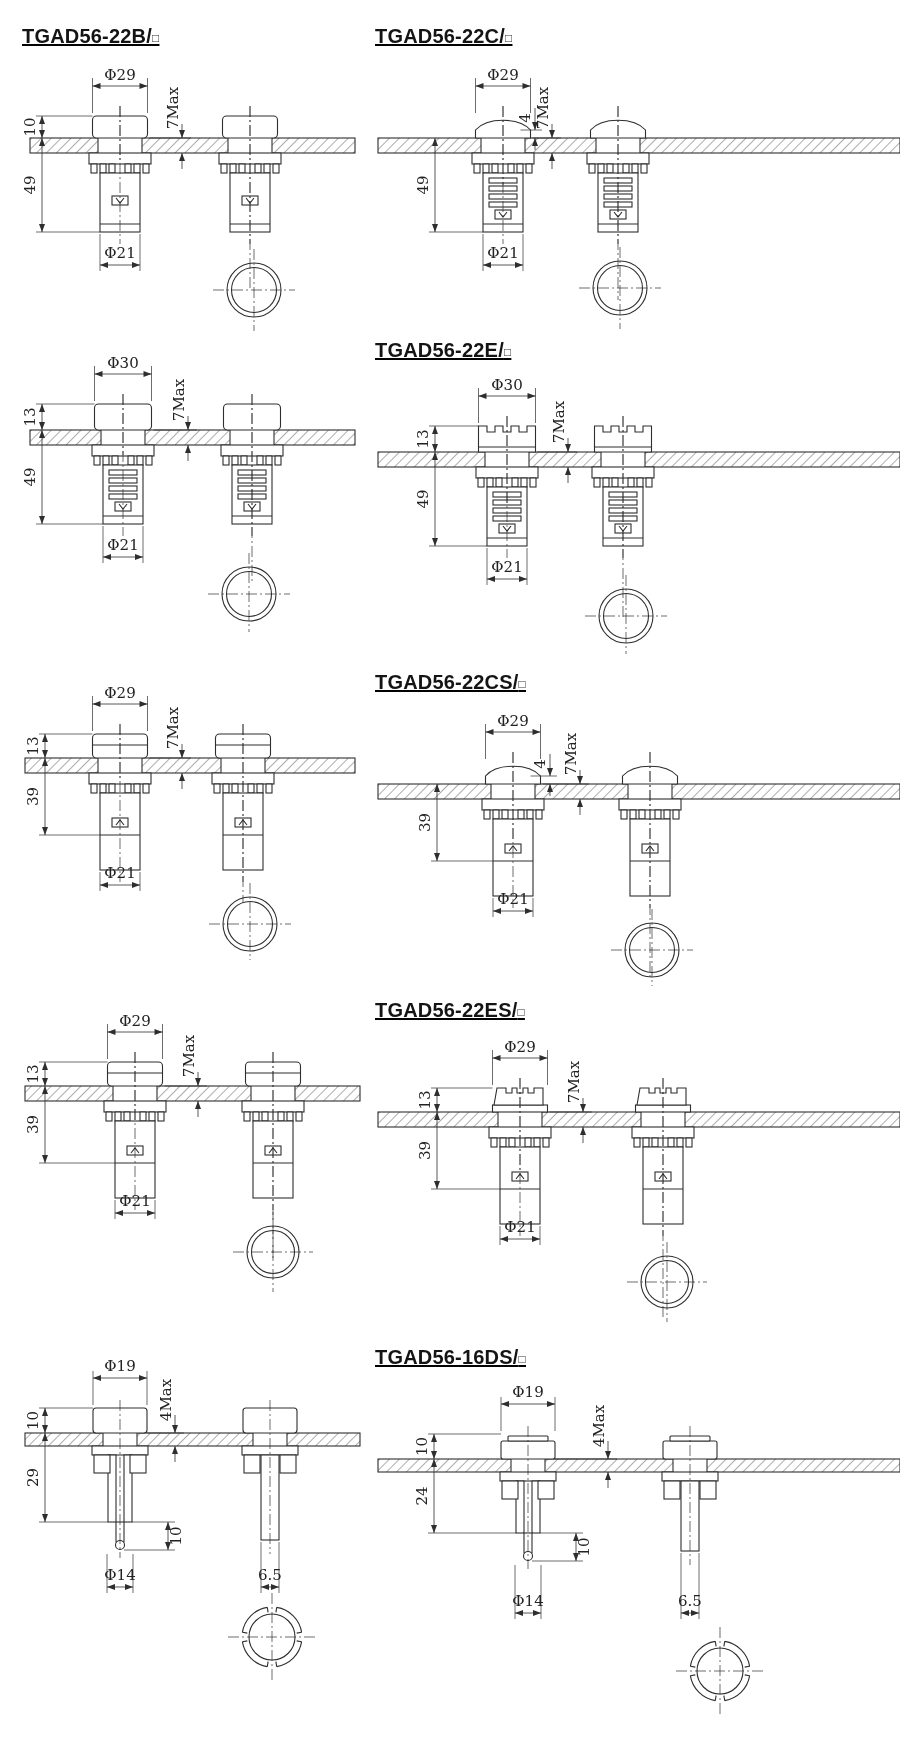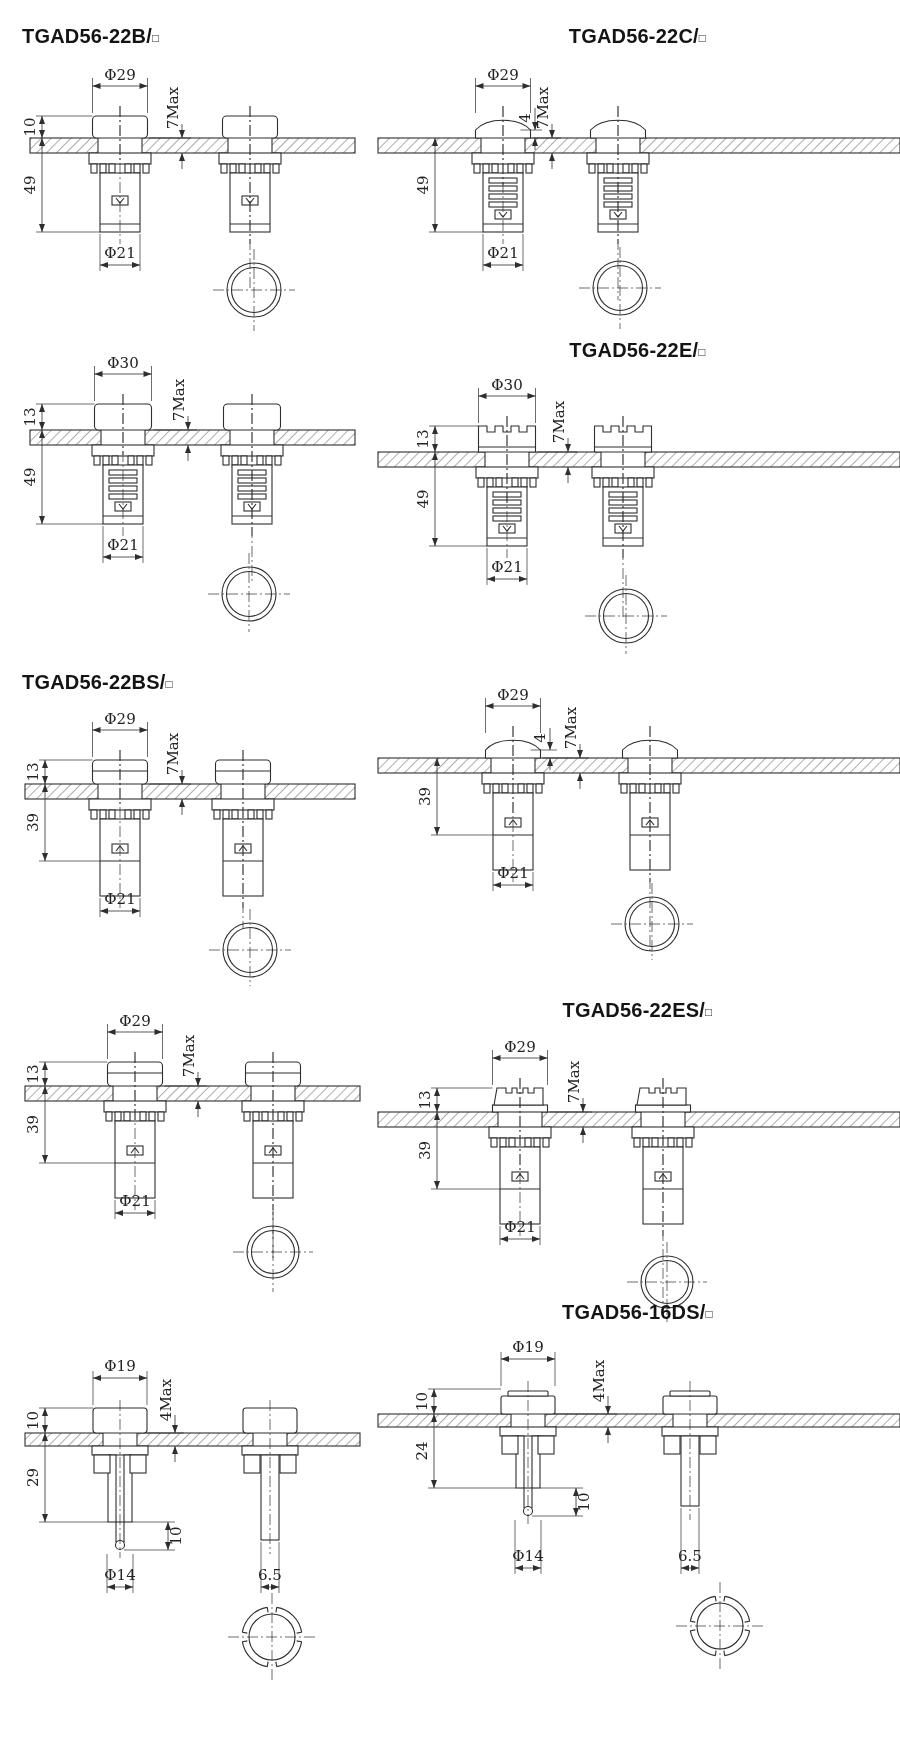--- a/index.html
+++ b/index.html
@@ -1,23 +1,23 @@
 <!DOCTYPE html>
 <html><head>
 <meta charset="utf-8">
 <style>
   html,body{margin:0;padding:0;background:#ffffff;}
   .page{position:relative;width:900px;height:1763px;background:#fff;overflow:hidden;
         font-family:"Liberation Sans",sans-serif;}
-  .panel{position:absolute;}
+  .panel{position:absolute;text-decoration:underline;}
   .panel h3{margin:0;height:26px;line-height:24px;font-size:20px;font-weight:bold;
             color:#141414;letter-spacing:.2px;font-family:"Liberation Sans",sans-serif;}
   .panel h3 .box{font-size:12px;font-weight:normal;color:#333;vertical-align:1px;}
   .col-l h3{padding-left:12px;}
-  .col-r h3{padding-left:7px;text-align:center;}
+  .col-r h3{padding-left:7px;}
   svg{display:block;}
   svg text{font-family:"DejaVu Serif","Liberation Serif",serif;font-size:15px;fill:#222;}
 </style>
 </head>
 <body>
 
 <div class="page">
 
   <section class="panel col-l" style="left:10px;top:24px;width:356px">
     <h3><span>TGAD56-22B/</span><span class="box">□</span></h3>
@@ -395,21 +395,20 @@
         <g>
           <circle cx="258" cy="252" r="27" fill="none" stroke="#2e2e2e" stroke-width="1.1"></circle>
           <circle cx="258" cy="252" r="22.5" fill="none" stroke="#2e2e2e" stroke-width="1.1"></circle>
           <line x1="217" y1="252" x2="299" y2="252" stroke="#2e2e2e" stroke-width="0.7" stroke-dasharray="11 3 2 3"></line>
           <line x1="258" y1="211" x2="258" y2="293" stroke="#2e2e2e" stroke-width="0.7" stroke-dasharray="11 3 2 3"></line>
         </g>
       </svg>
   </section>
 
   <section class="panel col-l" style="left:10px;top:670px;width:356px">
-    <h3><span>TGAD56-22BS/</span><span class="box">□</span></h3>
     <svg width="356" height="290">
         <defs>
           <pattern id="hch" patternUnits="userSpaceOnUse" width="7" height="7" patternTransform="rotate(45)">
             <rect width="7" height="7" fill="#fff"></rect>
             <line x1="0" y1="0" x2="0" y2="7" stroke="#2e2e2e" stroke-width="0.8"></line>
           </pattern>
         </defs>
         <g>
           <rect x="15" y="88" width="330" height="15" fill="url(#hch)" stroke="#2e2e2e" stroke-width="1.1"></rect>
           <g>
@@ -486,20 +485,21 @@
         <g>
           <circle cx="240" cy="254" r="27" fill="none" stroke="#2e2e2e" stroke-width="1.1"></circle>
           <circle cx="240" cy="254" r="22.5" fill="none" stroke="#2e2e2e" stroke-width="1.1"></circle>
           <line x1="199" y1="254" x2="281" y2="254" stroke="#2e2e2e" stroke-width="0.7" stroke-dasharray="11 3 2 3"></line>
           <line x1="240" y1="213" x2="240" y2="295" stroke="#2e2e2e" stroke-width="0.7" stroke-dasharray="11 3 2 3"></line>
         </g>
       </svg>
   </section>
 
   <section class="panel col-r" style="left:368px;top:670px;width:532px">
+    <h3><span>TGAD56-22CS/</span><span class="box">□</span></h3>
     <svg width="532" height="290">
         <defs>
           <pattern id="hch" patternUnits="userSpaceOnUse" width="7" height="7" patternTransform="rotate(45)">
             <rect width="7" height="7" fill="#fff"></rect>
             <line x1="0" y1="0" x2="0" y2="7" stroke="#2e2e2e" stroke-width="0.8"></line>
           </pattern>
         </defs>
         <g>
           <rect x="10" y="88" width="522" height="15" fill="url(#hch)" stroke="#2e2e2e" stroke-width="1.1"></rect>
           <g>
@@ -854,21 +854,21 @@
           <path d="M 266.6930339512069 262.3693497821459 A 30 30 0 0 1 291.6306502178541 287.3069660487931" fill="none" stroke="#2e2e2e" stroke-width="1.1"></path>
           <line x1="266.6930339512069" y1="262.3693497821459" x2="265.9108616260058" y2="267.3077914851216" stroke="#2e2e2e" stroke-width="1.1"></line>
           <line x1="291.6306502178541" y1="287.3069660487931" x2="286.6922085148784" y2="288.0891383739942" stroke="#2e2e2e" stroke-width="1.1"></line>
           <circle cx="262" cy="292" r="23" fill="none" stroke="#2e2e2e" stroke-width="1.1"></circle>
           <line x1="218" y1="292" x2="306" y2="292" stroke="#2e2e2e" stroke-width="0.7" stroke-dasharray="11 3 2 3"></line>
           <line x1="262" y1="248" x2="262" y2="336" stroke="#2e2e2e" stroke-width="0.7" stroke-dasharray="11 3 2 3"></line>
         </g>
       </svg>
   </section>
 
-  <section class="panel col-r" style="left:368px;top:1300px;width:532px">
+  <section class="panel col-r" style="left:368px;top:1345px;width:532px">
     <h3><span>TGAD56-16DS/</span><span class="box">□</span></h3>
     <svg width="532" height="392">
         <defs>
           <pattern id="hch" patternUnits="userSpaceOnUse" width="7" height="7" patternTransform="rotate(45)">
             <rect width="7" height="7" fill="#fff"></rect>
             <line x1="0" y1="0" x2="0" y2="7" stroke="#2e2e2e" stroke-width="0.8"></line>
           </pattern>
         </defs>
         <g>
           <rect x="10" y="88" width="522" height="13" fill="url(#hch)" stroke="#2e2e2e" stroke-width="1.1"></rect>

